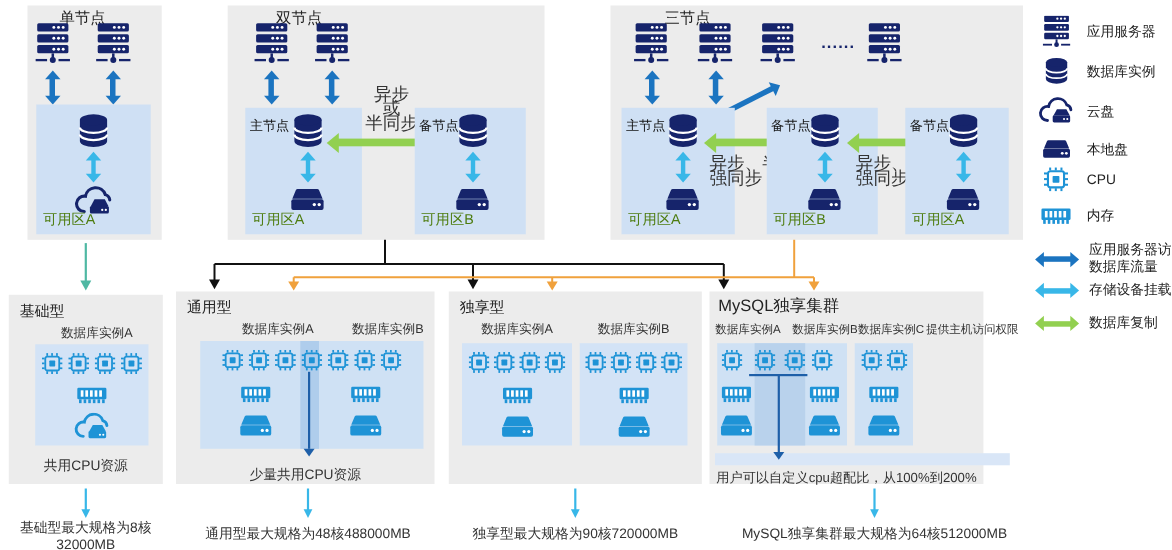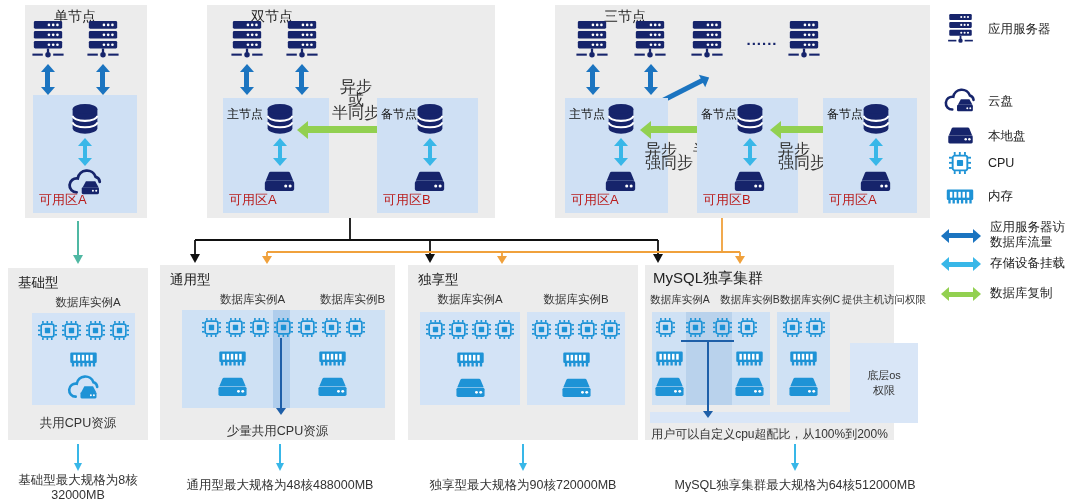--- a/index.html
+++ b/index.html
@@ -6,21 +6,21 @@
     --navy:#16246b; --blue:#1b74c0; --cyan:#38b7e8; --green:#92d050;
     --iblue:#1e93d6; --orange:#f0a13c; --teal:#4fb8a3; --dkblue:#1e5fa8;
   }
   *{box-sizing:border-box;margin:0;padding:0}
   body{font-family:"Liberation Sans","DejaVu Sans",sans-serif;background:#fff;color:#222}
   .canvas{position:relative;width:1065px;height:500px;background:#fff;overflow:hidden}
   .panel{position:absolute;background:#ececec}
   .ptitle{position:absolute;font-size:14px;font-weight:500;color:#222;text-align:center}
   .btitle{position:absolute;font-size:13.5px;font-weight:500;color:#222}
   .zone{position:absolute;background:#cfe0f4}
-  .zlabel{position:absolute;left:6px;bottom:4px;font-size:13px;color:#b91c1c}
+  .zlabel{position:absolute;left:6px;bottom:4px;font-size:13px;color:#4d7c0f}
   .nlabel{position:absolute;left:4px;top:8px;font-size:12px;color:#111}
   .ic{position:absolute;display:block}
   .ibox{position:absolute;background:#d3e3f6}
   .ilabel{position:absolute;font-size:11.5px;color:#333;text-align:center;white-space:nowrap}
   .note{position:absolute;left:0;right:0;text-align:center;font-size:12.5px;color:#333;white-space:nowrap}
   .caption{position:absolute;text-align:center;font-size:12.5px;color:#333;line-height:15px;white-space:nowrap}
   .sync{position:absolute;font-size:16px;color:#333;line-height:13px}
   .dots{position:absolute;font-size:15px;font-weight:bold;color:var(--navy);letter-spacing:1px}
   
   .dav{position:absolute;width:5px;background:var(--c)}
@@ -264,20 +264,28 @@
 
   <div style="position:absolute;left:940px;top:14px;width:125px;height:290px">
     <div class="legendrow" style="top:0">
       <span class="lgico">
           <svg class="ic" style="position:static;width:27px;height:30px;color:var(--navy)">
             <use href="#i-server"></use>
           </svg>
         </span>
       <span class="lglabel">应用服务器</span>
     </div>
+    <div class="legendrow" style="top:38px">
+      <span class="lgico">
+          <svg class="ic" style="position:static;width:23px;height:26px;color:var(--navy)">
+            <use href="#i-db"></use>
+          </svg>
+        </span>
+      <span class="lglabel">数据库实例</span>
+    </div>
     <div class="legendrow" style="top:74px">
       <span class="lgico">
           <svg class="ic" style="position:static;width:36px;height:26px;color:var(--navy)">
             <use href="#i-cloud"></use>
           </svg>
         </span>
       <span class="lglabel">云盘</span>
     </div>
     <div class="legendrow" style="top:112px">
       <span class="lgico">
@@ -492,24 +500,20 @@
             <use href="#i-cpu"></use>
           </svg>
       </div>
       <svg class="ic" style="left:12px;top:36px;width:29px;height:21px;color:var(--iblue)">
           <use href="#i-ram"></use>
         </svg>
       <svg class="ic" style="left:11px;top:64px;width:31px;height:23px;color:var(--iblue)">
           <use href="#i-disk"></use>
         </svg>
     </div>
-    <div class="osbox" style="left:205px;top:78px;width:68px;height:80px">
-      <div>底层os</div>
-      <div>权限</div>
-    </div>
     <div class="note" style="top:161px;font-size:12px">用户可以自定义cpu超配比，从100%到200%</div>
   </div>
 
   <div class="caption" style="left:0;top:473px;width:156px">
     <div>基础型最大规格为8核</div>
       <div>32000MB</div>
   </div>
   <div class="caption" style="left:165px;top:478px;width:230px">通用型最大规格为48核488000MB</div>
   <div class="caption" style="left:408px;top:478px;width:230px">独享型最大规格为90核720000MB</div>
   <div class="caption" style="left:655px;top:478px;width:280px">MySQL独享集群最大规格为64核512000MB</div>

